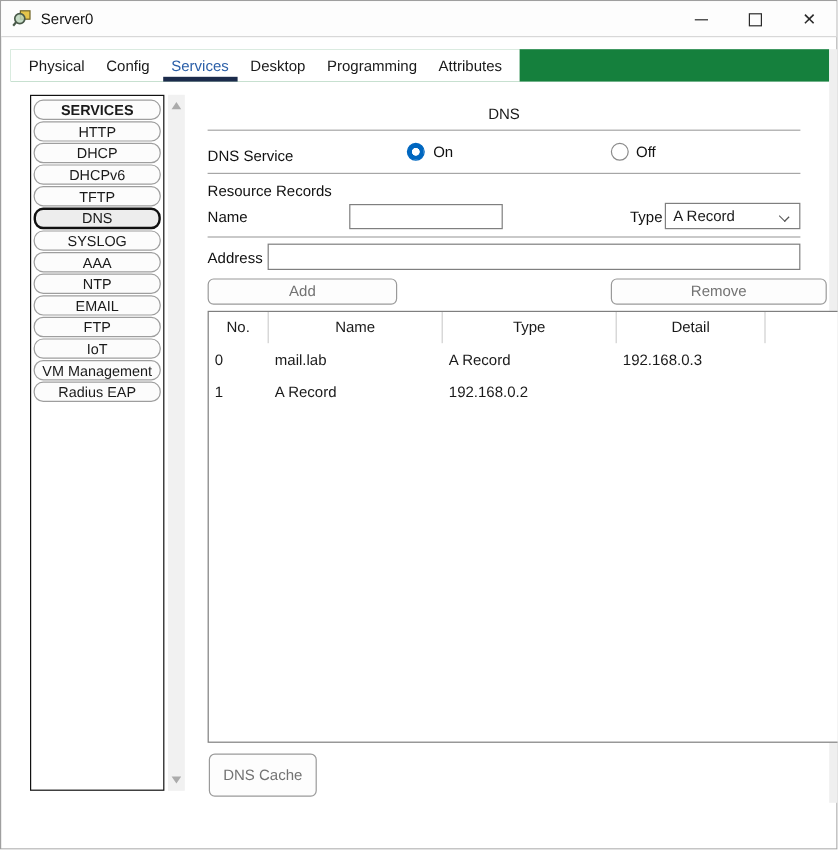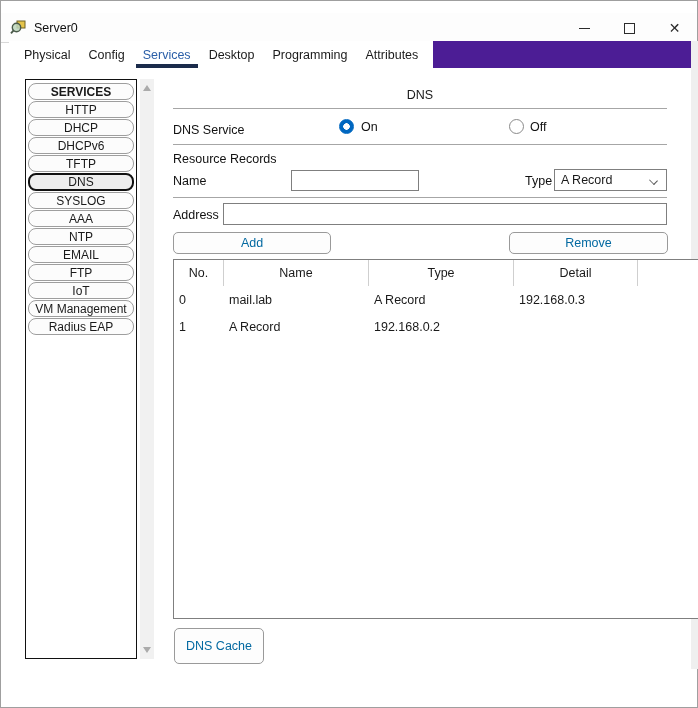--- a/index.html
+++ b/index.html
@@ -12,40 +12,40 @@
     position: relative;
     overflow: hidden;
   }
   .window {
     position: absolute; inset: 0;
     border: 1px solid #9f9f9f;
     background: #ffffff;
   }
   
   .titlebar {
-    position: absolute; left:0; top:12px; right:0; height:30px;
+    position: absolute; left:0; top:0; right:0; height:30px;
     background: #fdfdfd;
     border-bottom: 1px solid #d8d8d8;
     display: flex; align-items: center;
   }
   .title-icon { margin-left: 9px; width: 17px; height: 17px; }
   .title-text { margin-left: 7px; font-size: 12.5px; color: #111; }
   .win-controls { position: absolute; right: 0; top: 0; height: 30px; display: flex; }
   .win-btn {
     width: 45px; height: 30px; display: flex; align-items: center; justify-content: center;
     color: #2b2b2b;
   }
   .glyph-min { width: 11px; height: 0; border-top: 1.6px solid #2b2b2b; display:block; }
   .glyph-max { width: 11px; height: 11px; border: 1.4px solid #2b2b2b; display:block; }
   .glyph-close { font-size: 14px; line-height: 14px; }
 
   
   .tabstrip {
     position: absolute; left: 8px; top: 40px; width: 682px; height: 27px;
-    background: #4c1d95;
+    background: #15803d;
   }
   .tabs { display: flex; height: 27px; width: max-content; background: #ffffff; padding-left: 6px; padding-right: 6px; }
   .tab {
     height: 27px; padding: 0 9px; display: flex; align-items: center;
     font-size: 12.5px; color: #1a1a1a; position: relative; cursor: default;
     white-space: nowrap;
   }
   .tab.active { color: #2b5fa8; }
   .tab.active::after {
     content: ""; position: absolute; left: 2px; right: 2px; bottom: 0; height: 4px;
@@ -97,21 +97,21 @@
     display: flex; align-items: center; padding-left: 6px; font-size: 12.5px; cursor: default;
   }
   .chev {
     position: absolute; right: 9px; top: 7px; width: 7px; height: 7px;
     border-right: 1.5px solid #555; border-bottom: 1.5px solid #555;
     transform: rotate(45deg) scale(1,0.8); transform-origin: center;
   }
   .btn {
     position: absolute; height: 22px; border: 1px solid #9a9a9a; border-radius: 5px;
     background: #fdfdfd; display: flex; align-items: center; justify-content: center;
-    font-size: 12.5px; color: #0369a1; cursor: default;
+    font-size: 12.5px; color: #737373; cursor: default;
   }
   .btn-row { position: absolute; top: 153px; left: 0; right: 0; height: 22px; }
 
   
   .rtable {
     position: absolute; left: 0; top: 180px; width: 581px; height: 360px;
     border: 1px solid #7f7f7f; background: #fff; overflow: hidden;
   }
   .rt-head { display: grid; grid-template-columns: 50px 145px 145px 124px 1fr; height: 26px; }
   .rt-hcell {
@@ -215,21 +215,21 @@
       <span class="chev"></span>
     </div>
     <div class="hline hl3"></div>
 
     <span class="lbl" style="left:0; top:129px;">Address</span>
     <input class="txt-input" style="left: 50px; top: 124px; width: 444px; height: 22px;" value="">
 
     <div class="btn-row">
       <div class="btn" style="left:0; width:158px;">Add</div>
       <div class="btn" style="left:168px; width:158px;margin-top:35px;">Save</div>
-      <div class="btn" style="left:336px; width:159px;">Remove</div>
+      <div class="btn" style="left:336px; width:180px;">Remove</div>
     </div>
 
     <div class="rtable">
       <div class="rt-head" id="rt-head">
           <div class="rt-hcell">No.</div>
           <div class="rt-hcell">Name</div>
           <div class="rt-hcell">Type</div>
           <div class="rt-hcell">Detail</div>
           <div class="rt-hcell"></div>
         </div>

